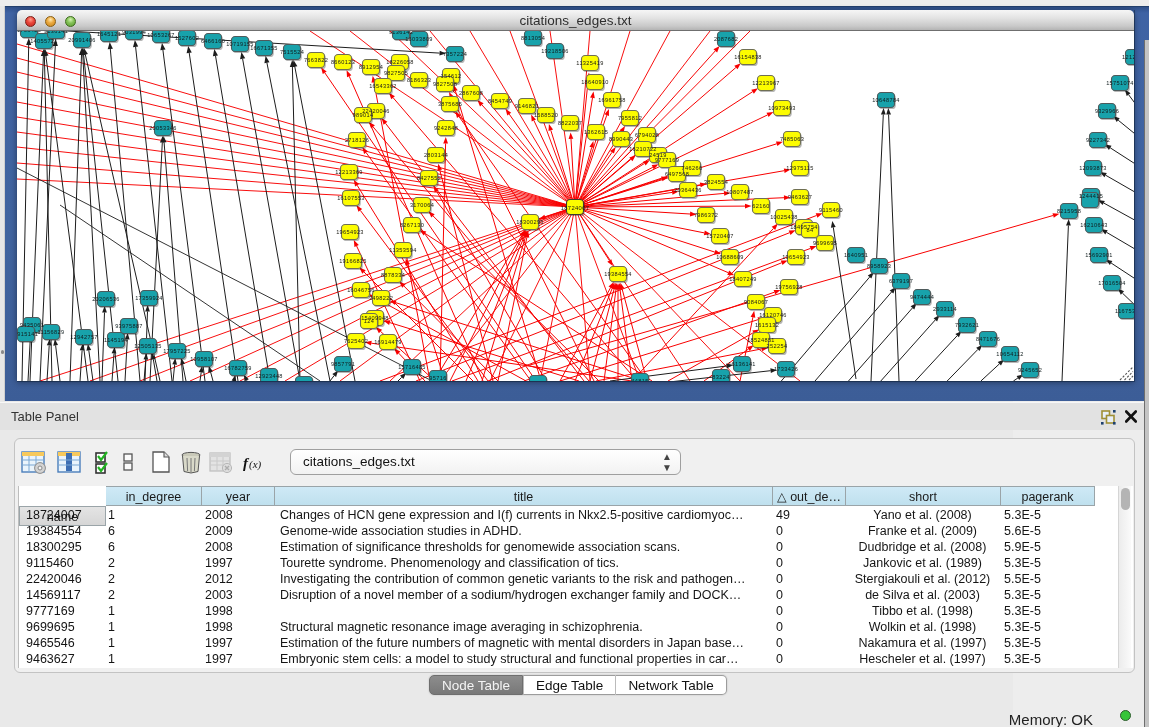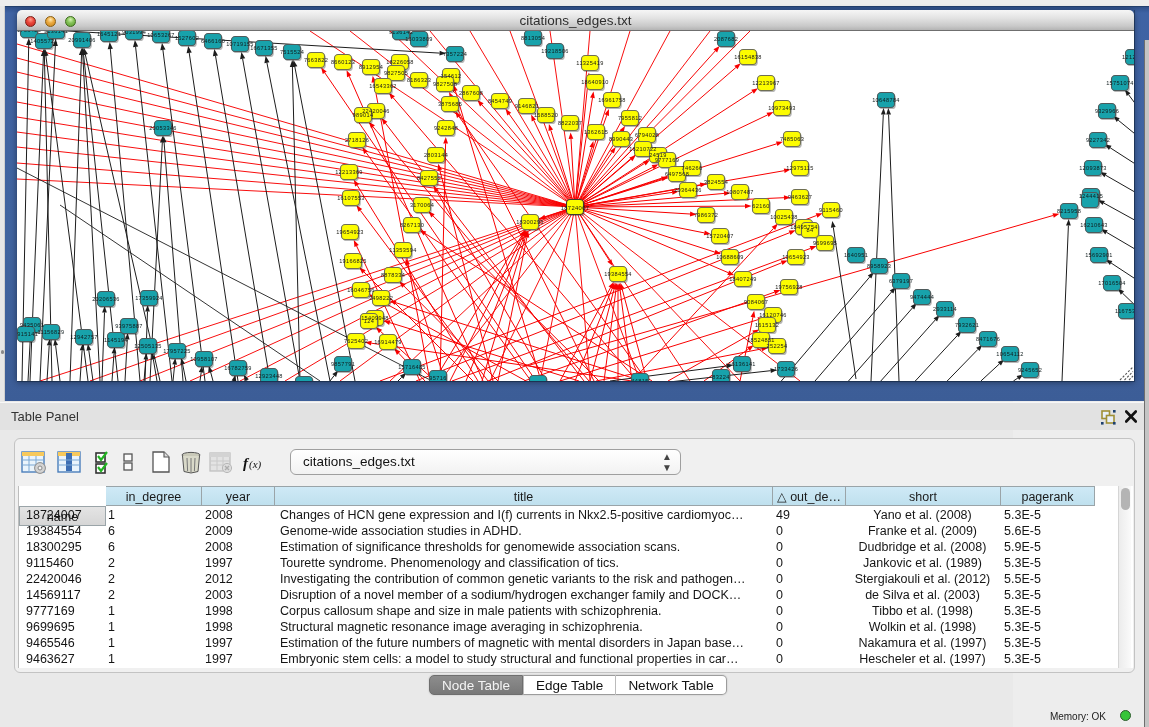--- a/index.html
+++ b/index.html
@@ -60,21 +60,21 @@
 #vsb .thumb{position:absolute;left:1.5px;top:2px;width:9px;height:22px;background:#b4b4b4;border-radius:5px;}
 
 #tabs{position:absolute;left:429px;top:274px;height:20px;font-size:13.5px;box-shadow:0 0 2px rgba(0,0,0,.2);border-radius:5px;}
 #tabs .seg{float:left;height:20px;line-height:19px;padding:0 12px;background:#fff;color:#111;
  border-top:1px solid #9c9c9c;border-bottom:1px solid #9c9c9c;}
 #tabs .sel{background:linear-gradient(180deg,#8d8d8d 0,#787878 100%);color:#f4f4f4;
  border-radius:5px 0 0 5px;border:1px solid #6e6e6e;}
 #tabs .mid{border-left:1px solid #bbb;}
 #tabs .last{border-radius:0 5px 5px 0;border-right:1px solid #9c9c9c;border-left:1px solid #bbb;}
 #status{position:absolute;left:0;top:302px;width:1149px;height:24px;}
-#status .mem{position:absolute;right:43px;top:8px;font-size:10px;color:#222;margin-left:23px;}
+#status .mem{position:absolute;right:56px;top:8px;font-size:15px;color:#222;margin-left:23px;}
 #status .dot{position:absolute;right:18px;top:7px;width:11px;height:11px;border-radius:50%;
  background:#35c438;border:1px solid #2c5c2c;}
 </style></head>
 <body>
 <div id="stage">
   <div id="bluebg"></div>
   <div id="leftstrip"></div>
   <div id="canvedgeb"></div>
     <div id="canvedger"></div>
     <div id="lmark"></div>
@@ -988,21 +988,20 @@
               <div class="c3">2003</div>
               <div class="c4">Disruption of a novel member of a sodium/hydrogen exchanger family and DOCK…</div>
               <div class="c5">0</div>
               <div class="c6">de Silva et al. (2003)</div>
               <div class="c7">5.3E-5</div>
             </div>
 <div class="tr">
               <div class="c1">9777169</div>
               <div class="c2">1</div>
               <div class="c3">1998</div>
-              <div class="c4">Corpus callosum shape and size in male patients with schizophrenia.</div>
               <div class="c5">0</div>
               <div class="c6">Tibbo et al. (1998)</div>
               <div class="c7">5.3E-5</div>
             </div>
 <div class="tr">
               <div class="c1">9699695</div>
               <div class="c2">1</div>
               <div class="c3">1998</div>
               <div class="c4">Structural magnetic resonance image averaging in schizophrenia.</div>
               <div class="c5">0</div>

